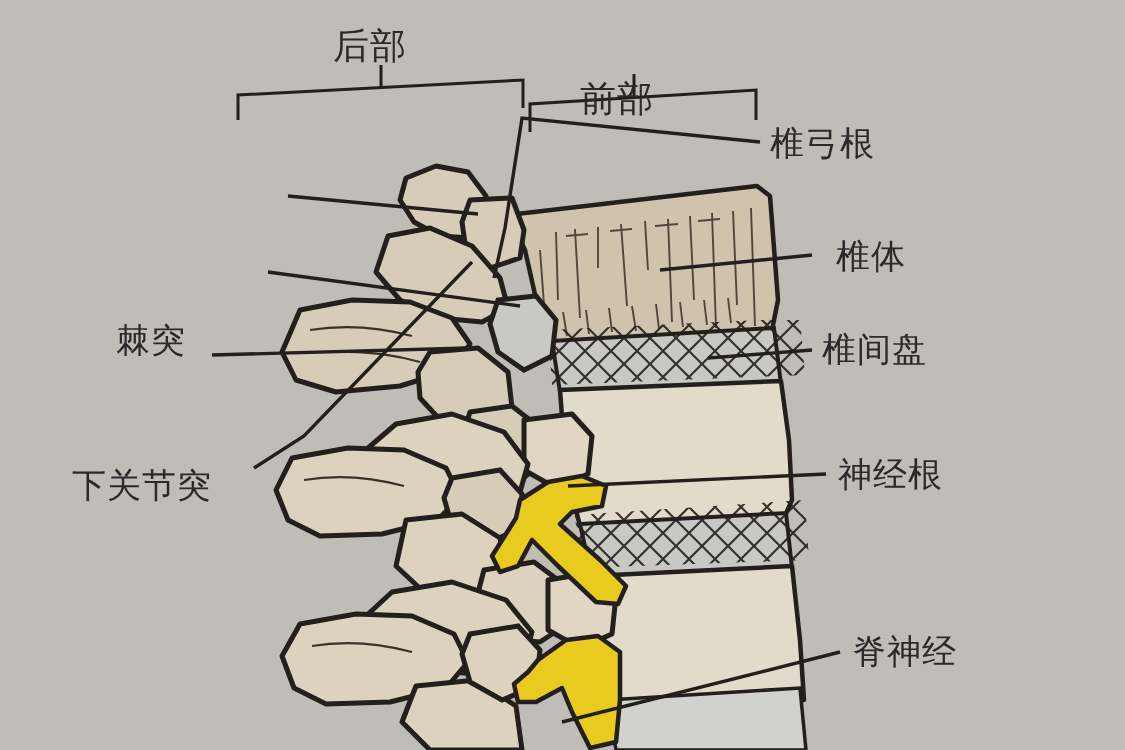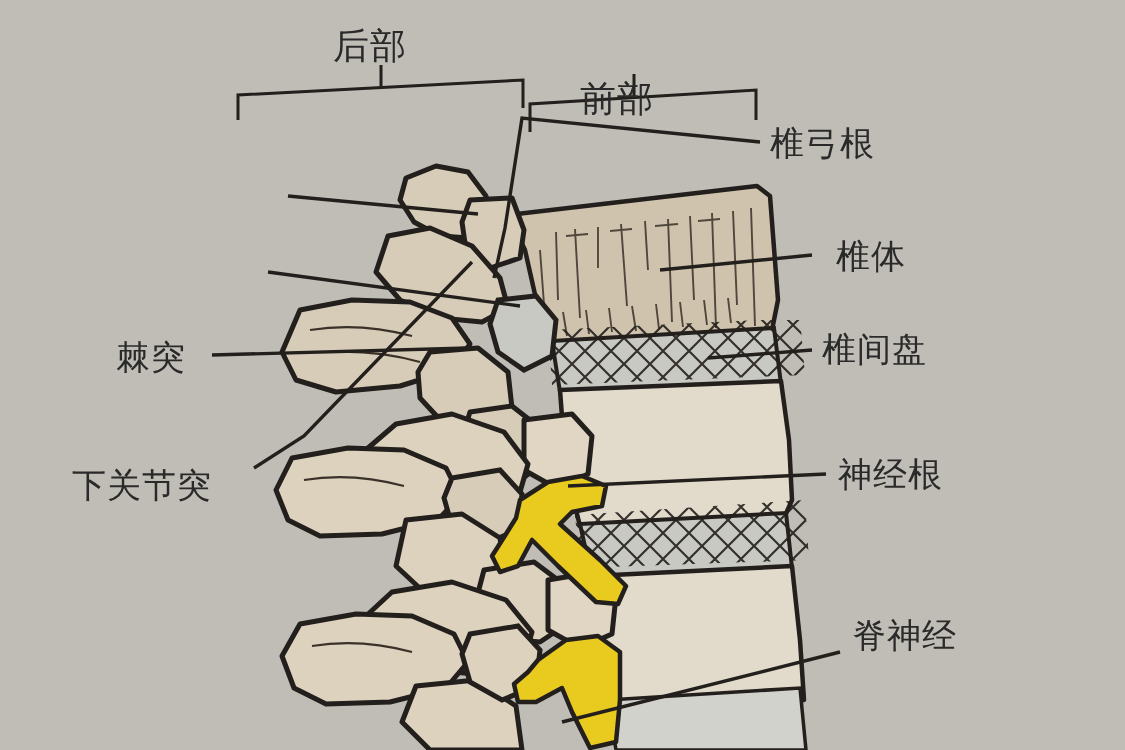--- a/index.html
+++ b/index.html
@@ -155,22 +155,22 @@
       <path d="M812 255 L660 270"></path>
       <path d="M812 350 L708 358"></path>
       <path d="M826 474 L568 486"></path>
       <path d="M840 652 L562 722"></path>
     </g>
   </svg>
 
   <div class="lbl lbl-top" style="left:333px; top:28px;">后部</div>
   <div class="lbl lbl-top" style="left:580px; top:41px;margin-top:40px;">前部</div>
 
-  <div class="lbl" style="left:116px; top:340px;">棘突</div>
+  <div class="lbl" style="left:116px; top:323px;">棘突</div>
   <div class="lbl" style="left:72px; top:468px;">下关节突</div>
 
   <div class="lbl" style="left:770px; top:126px;">椎弓根</div>
   <div class="lbl" style="left:820px; top:239px;margin-left:16px;">椎体</div>
   <div class="lbl" style="left:822px; top:332px;">椎间盘</div>
   <div class="lbl" style="left:838px; top:457px;">神经根</div>
-  <div class="lbl" style="left:852px; top:618px;">脊神经</div>
+  <div class="lbl" style="left:852px; top:634px;">脊神经</div>
 
 </div>
 
 </body></html>

